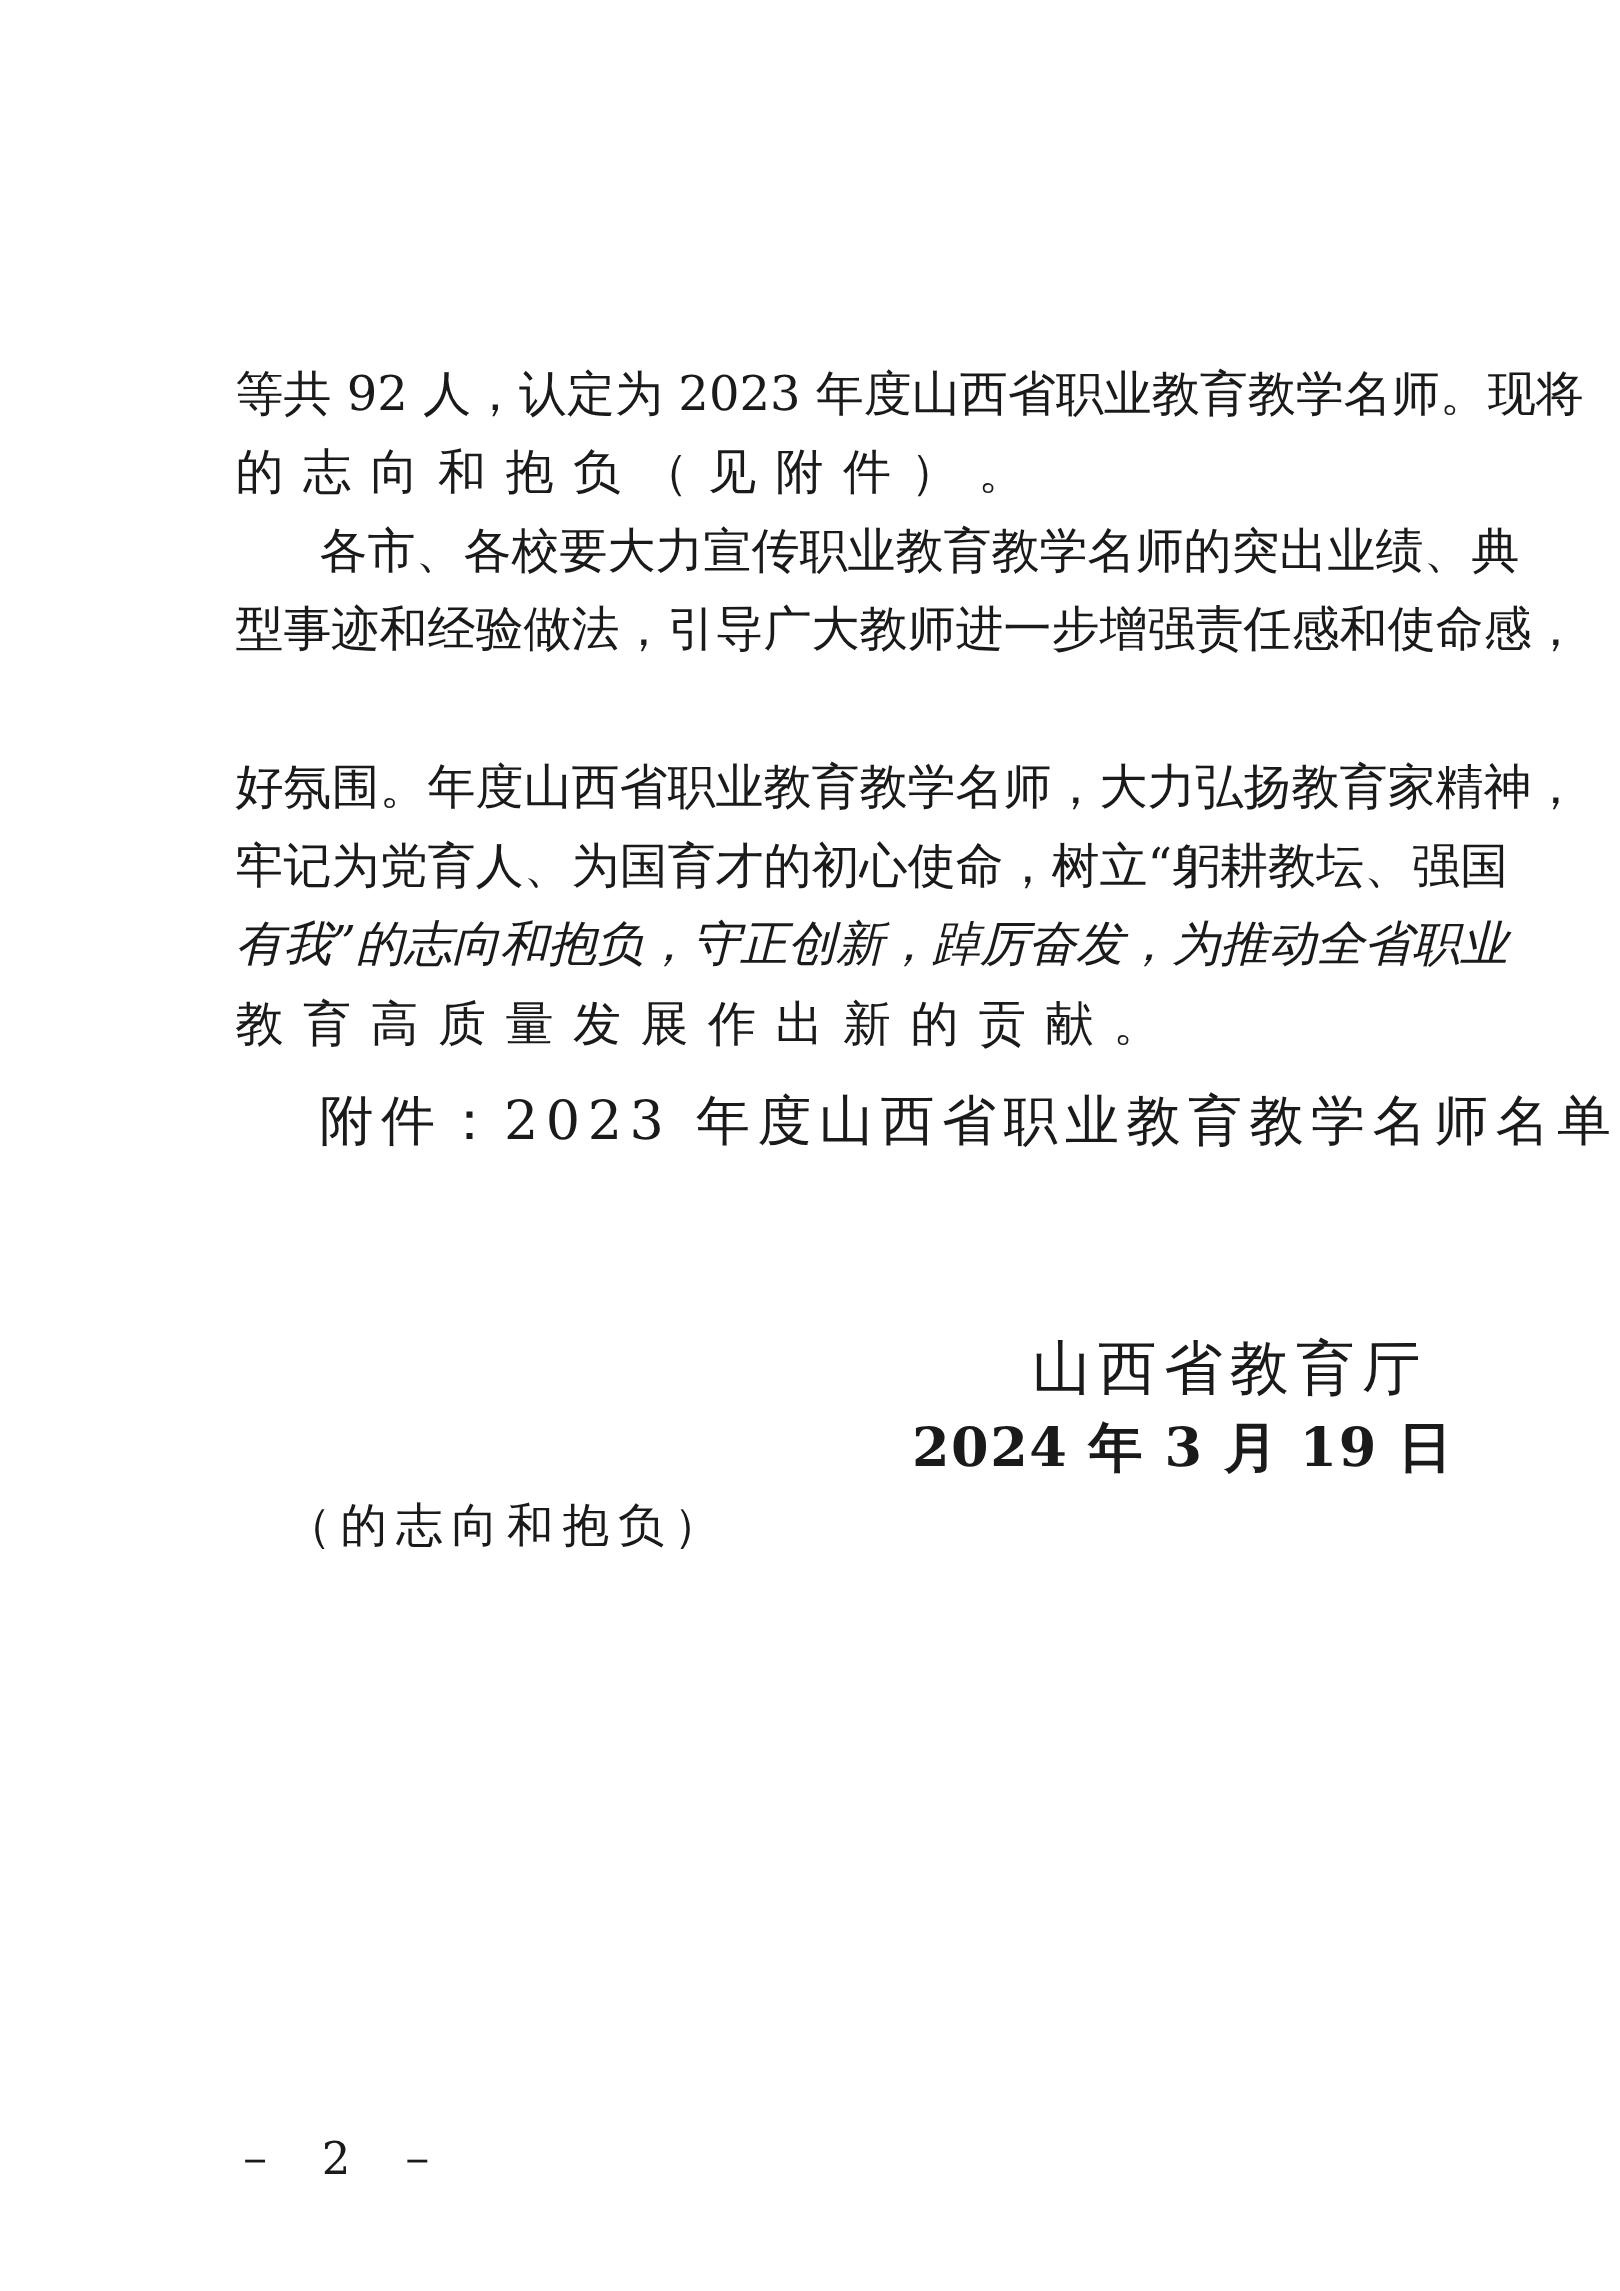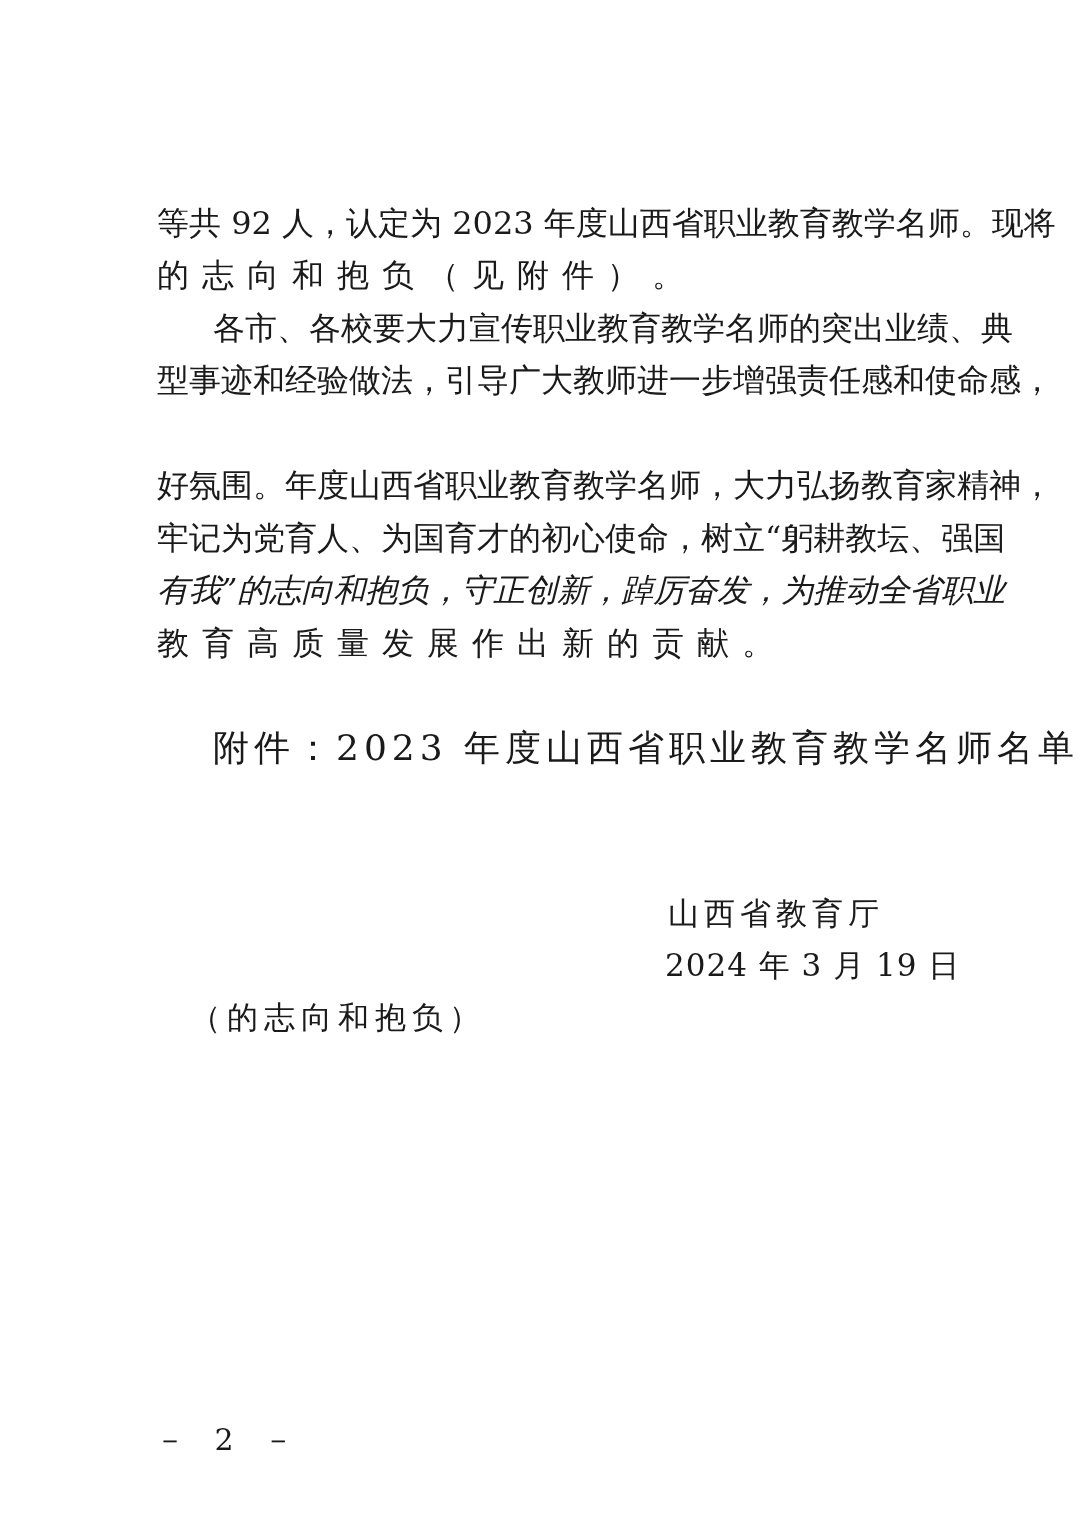--- a/index.html
+++ b/index.html
@@ -27,43 +27,45 @@
       font-size: 32px;
       line-height: 40px;
       white-space: nowrap;
       letter-spacing: 0;
     }
     .body-line {
       left: 157px;
       width: 766px;
       text-align: justify;
       text-align-last: justify;
+      margin-top: 39px;
     }
     .body-line.last {
       text-align-last: left;
       letter-spacing: 13px;
     }
     .indent {
       left: 213px;
       width: 710px;
     }
     .attachment {
       left: 213px;
       font-size: 36px;
       letter-spacing: 5px;
     }
     .signature {
-      left: 668px;
-      font-size: 31px;
+      left: 688px;
+      font-size: 39px;
       letter-spacing: 5px;
     }
     .date {
-      left: 665px;
-      font-size: 31px;
+      left: 608px;
+      font-size: 36px;
       letter-spacing: 1px;
+      font-weight: bold;
     }
     .disclosure {
       left: 190px;
       font-size: 31px;
       letter-spacing: 6px;
     }
     .page-number {
       position: absolute;
       left: 155px;
       top: 1420px;

